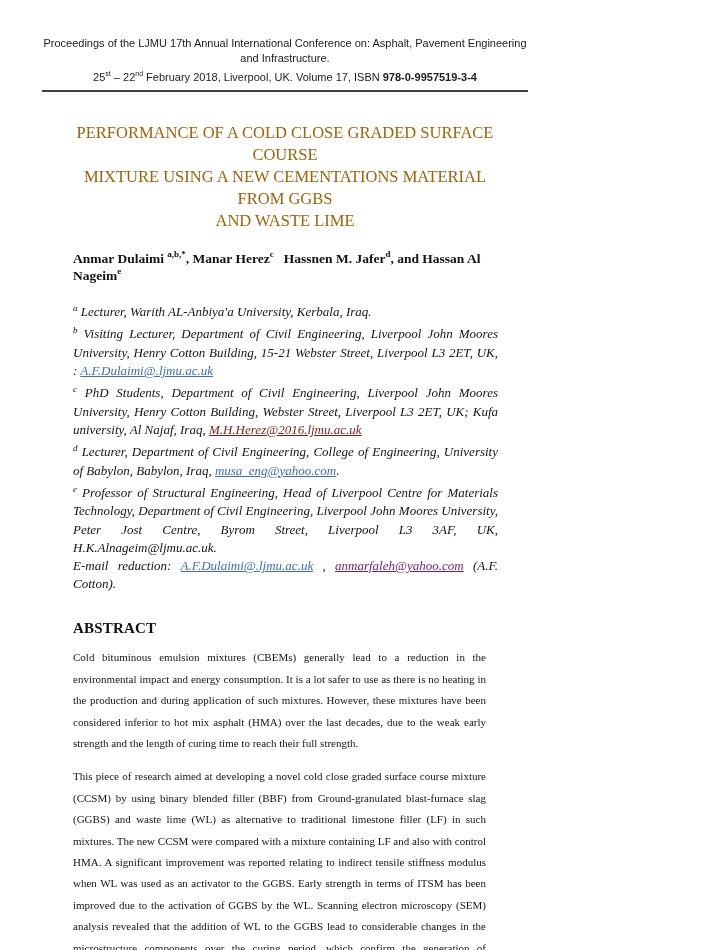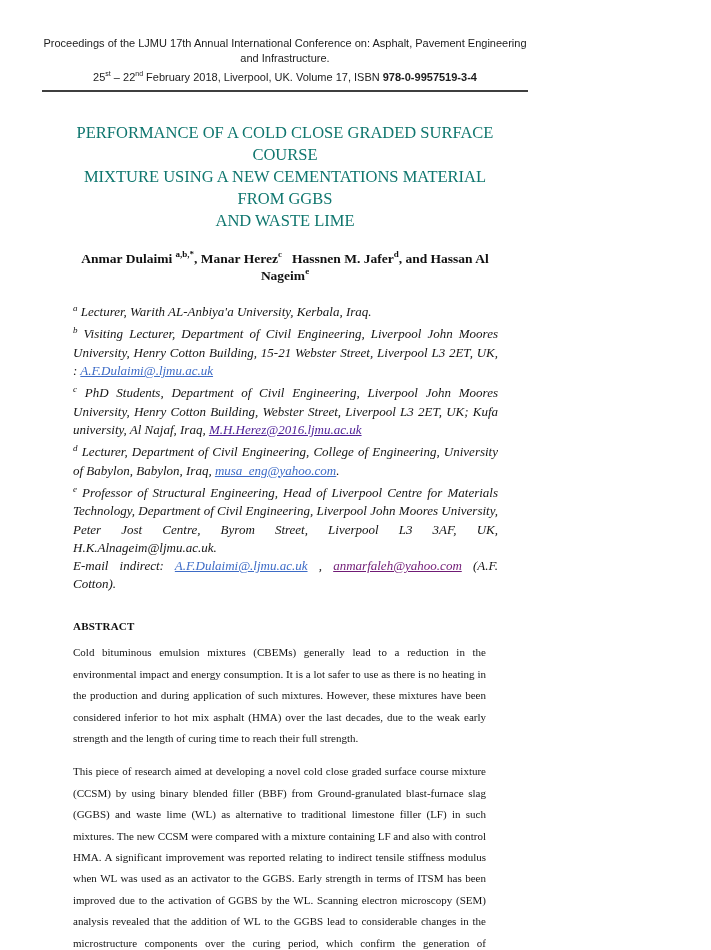--- a/index.html
+++ b/index.html
@@ -33,26 +33,25 @@
   }
   .conf-header sup { font-size: 7px; }
   .conf-header .isbn { font-weight: bold; }
   
   .paper-title {
     margin: 30px 60px 0 60px;
     text-align: center;
     font-size: 16.5px;
     line-height: 22px;
     font-weight: normal;
-    color: #0f766e;
+    color: #a16207;
   }
   
   .authors {
     margin: 17px 73px 0 73px;
-    text-align: center;
     font-size: 13.5px;
     font-weight: bold;
     white-space: pre-wrap;
     color: #111111;
   }
   .authors sup { font-size: 9px; }
   
   .affiliations {
     margin: 15px 72px 0 73px;
     font-size: 13px;
@@ -62,21 +61,21 @@
     color: #141414;
   }
   .affiliations sup { font-size: 9px; font-style: italic; }
   a.doc-link {
     text-decoration: underline;
     cursor: pointer;
   }
   
   .abstract-heading {
     margin: 27px 73px 0 73px;
-    font-size: 11px;
+    font-size: 15px;
     font-weight: bold;
     letter-spacing: 0.2px;
     color: #111111;
   }
   .abstract-p {
     margin: 10px 84px 0 73px;
     font-size: 11px;
     line-height: 21.4px;
     text-align: justify;
     color: #141414;
@@ -107,24 +106,24 @@
     <div>PERFORMANCE OF A COLD CLOSE GRADED SURFACE COURSE</div>
     <div>MIXTURE USING A NEW CEMENTATIONS MATERIAL FROM GGBS</div>
     <div>AND WASTE LIME</div>
   </h1>
 
   <p class="authors"><span>Anmar Dulaimi </span><sup>a,b,*</sup><span>, Manar Herez</span><sup>c</sup><span>   Hassnen M. Jafer</span><sup>d</sup><span>, and Hassan Al Nageim</span><sup>e</sup></p>
 
   <div class="affiliations">
     <div><sup>a</sup><span> Lecturer, Warith AL-Anbiya'a University, Kerbala, Iraq.</span></div>
     <div><sup>b</sup><span> Visiting Lecturer, Department of Civil Engineering, Liverpool John Moores University, Henry Cotton Building, 15-21 Webster Street, Liverpool L3 2ET, UK, : </span><a class="doc-link" style="color: rgb(61, 107, 198);">A.F.Dulaimi@.ljmu.ac.uk</a></div>
-    <div><sup>c</sup><span> PhD Students, Department of Civil Engineering, Liverpool John Moores University, Henry Cotton Building, Webster Street, Liverpool L3 2ET, UK; Kufa university, Al Najaf, Iraq, </span><a class="doc-link" style="color: #4c1d95;">M.H.Herez@2016.ljmu.ac.uk</a></div>
+    <div><sup>c</sup><span> PhD Students, Department of Civil Engineering, Liverpool John Moores University, Henry Cotton Building, Webster Street, Liverpool L3 2ET, UK; Kufa university, Al Najaf, Iraq, </span><a class="doc-link" style="color: #7f1d1d;">M.H.Herez@2016.ljmu.ac.uk</a></div>
     <div><sup>d</sup><span> Lecturer, Department of Civil Engineering, College of Engineering, University of Babylon, Babylon, Iraq, </span><a class="doc-link" style="color: rgb(61, 107, 198);">musa_eng@yahoo.com</a><span>.</span></div>
     <div><sup>e</sup><span> Professor of Structural Engineering, Head of Liverpool Centre for Materials Technology, Department of Civil Engineering, Liverpool John Moores University, Peter Jost Centre, Byrom Street, Liverpool L3 3AF, UK, H.K.Alnageim@ljmu.ac.uk.</span></div>
-    <div><span>E-mail indirect: </span><a class="doc-link" style="color: rgb(61, 107, 198);">A.F.Dulaimi@.ljmu.ac.uk</a><span> , </span><a class="doc-link" style="color: #701a75;">anmarfaleh@yahoo.com</a><span> (A.F. Cotton).</span></div>
+    <div><span>E-mail reduction: </span><a class="doc-link" style="color: rgb(61, 107, 198);">A.F.Dulaimi@.ljmu.ac.uk</a><span> , </span><a class="doc-link" style="color: #701a75;">anmarfaleh@yahoo.com</a><span> (A.F. Cotton).</span></div>
   </div>
 
   <h2 class="abstract-heading">ABSTRACT</h2>
   <p class="abstract-p">Cold bituminous emulsion mixtures (CBEMs) generally lead to a reduction in the environmental impact and energy consumption. It is a lot safer to use as there is no heating in the production and during application of such mixtures. However, these mixtures have been considered inferior to hot mix asphalt (HMA) over the last decades, due to the weak early strength and the length of curing time to reach their full strength.</p>
   <p class="abstract-p">This piece of research aimed at developing a novel cold close graded surface course mixture (CCSM) by using binary blended filler (BBF) from Ground-granulated blast-furnace slag (GGBS) and waste lime (WL) as alternative to traditional limestone filler (LF) in such mixtures. The new CCSM were compared with a mixture containing LF and also with control HMA. A significant improvement was reported relating to indirect tensile stiffness modulus when WL was used as an activator to the GGBS. Early strength in terms of ITSM has been improved due to the activation of GGBS by the WL. Scanning electron microscopy (SEM) analysis revealed that the addition of WL to the GGBS lead to considerable changes in the microstructure components over the curing period, which confirm the generation of cementitious products as proved by the generation of C-S-H and ettringite. The requirement of undergoing uninterrupted curing in the case of conventional CBEM was anticipated to be eliminated through using the new developed CCSM.</p>
 
   <p class="keywords"><span class="kw-label">KEYWORDS:</span><span> Close graded surface course mixture, indirect tensile stiffness modulus, SEM and Waste lime.</span></p>
 
 </div>
 

